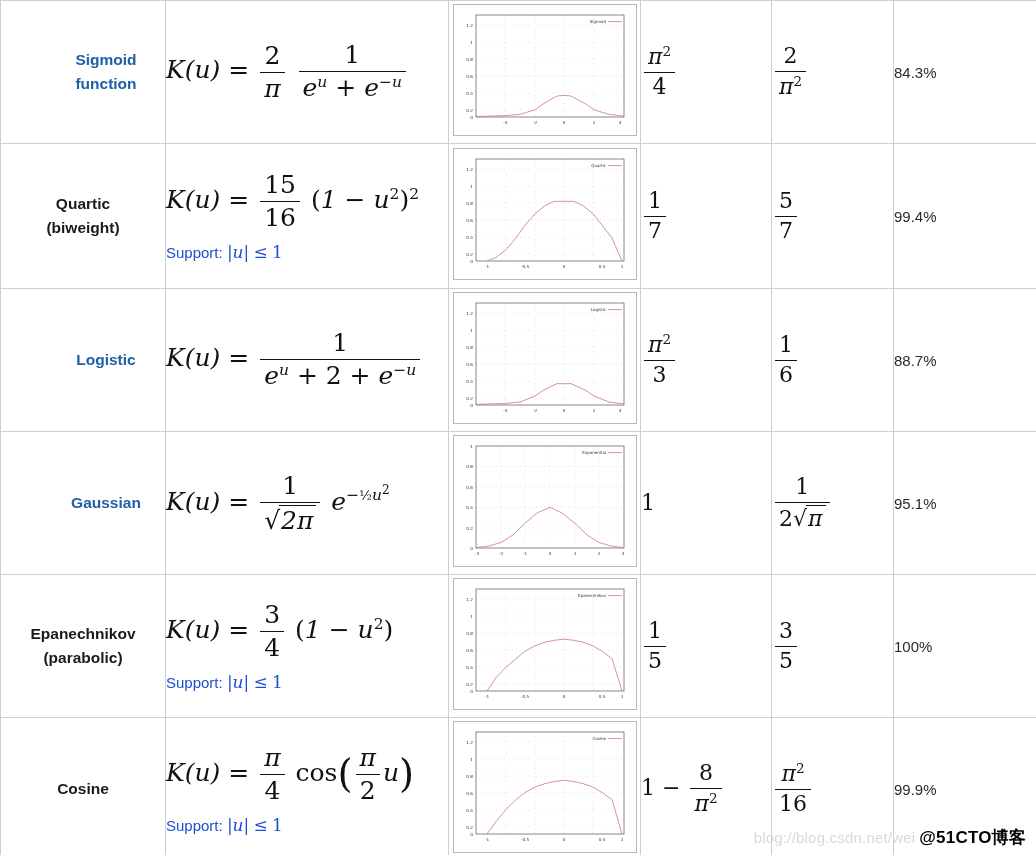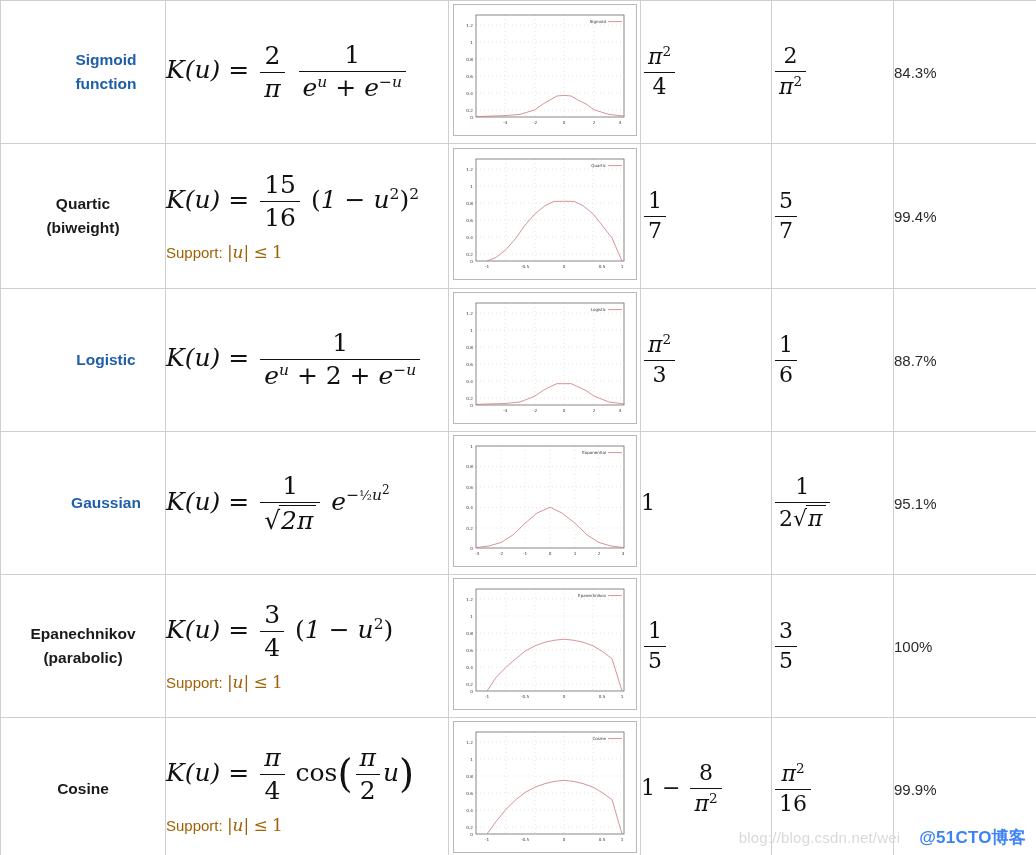--- a/index.html
+++ b/index.html
@@ -115,21 +115,21 @@
     border-top: 1.2px solid #111;
     padding: 1px 3px 0 2px;
     margin-left: -1px;
   }
   .radic { font-style: normal; }
 
   .support {
     font-family: "Liberation Sans", sans-serif;
     font-style: normal;
     font-size: 15px;
-    color: #a16207;
+    color: #1d4ed8;
     margin-top: 10px;
     display: block;
     white-space: nowrap;
   }
   .support .mi {
     font-family: "DejaVu Serif", "Liberation Serif", serif;
     font-style: italic;
     font-size: 17px;
   }
   .support .op { font-size: 17px; font-family: "DejaVu Serif", serif; }
@@ -160,24 +160,24 @@
     right: 10px;
     bottom: 6px;
     font-size: 15px;
     color: #d9d9d9;
     font-family: "Liberation Sans", sans-serif;
     white-space: nowrap;
     pointer-events: none;
     letter-spacing: 0.2px;
   }
   .watermark .wm2 {
-    color: #3b82f6;
+    color: #000000;
     font-weight: bold;
     font-size: 17px;
-    margin-left: 19px;
+    margin-left: 4px;
   }
 </style>
 </head>
 <body>
 
 <table class="kernel-table">
   <colgroup>
     <col class="c-name">
       <col class="c-formula">
       <col class="c-plot">

